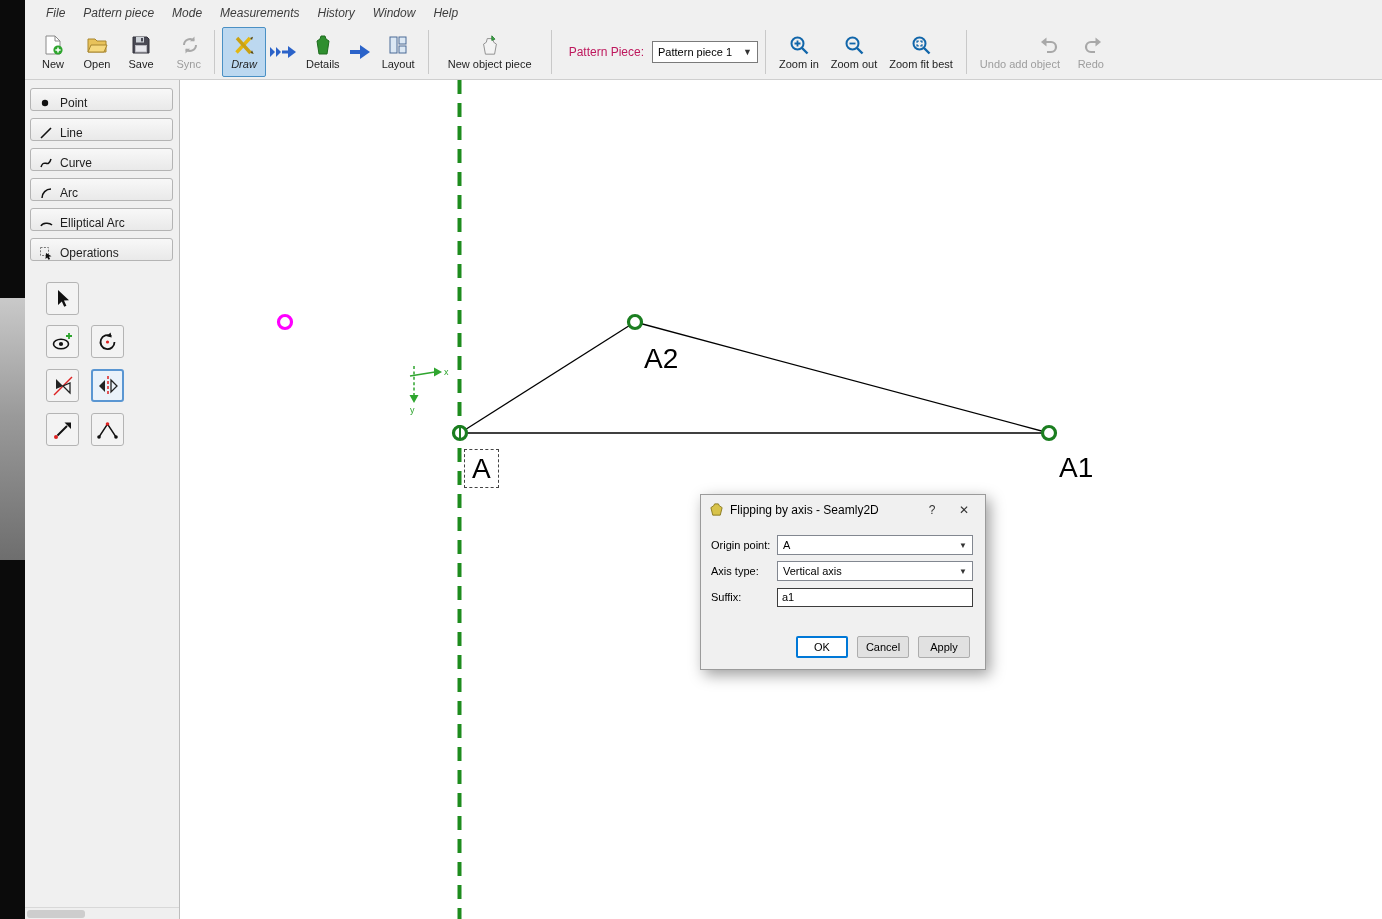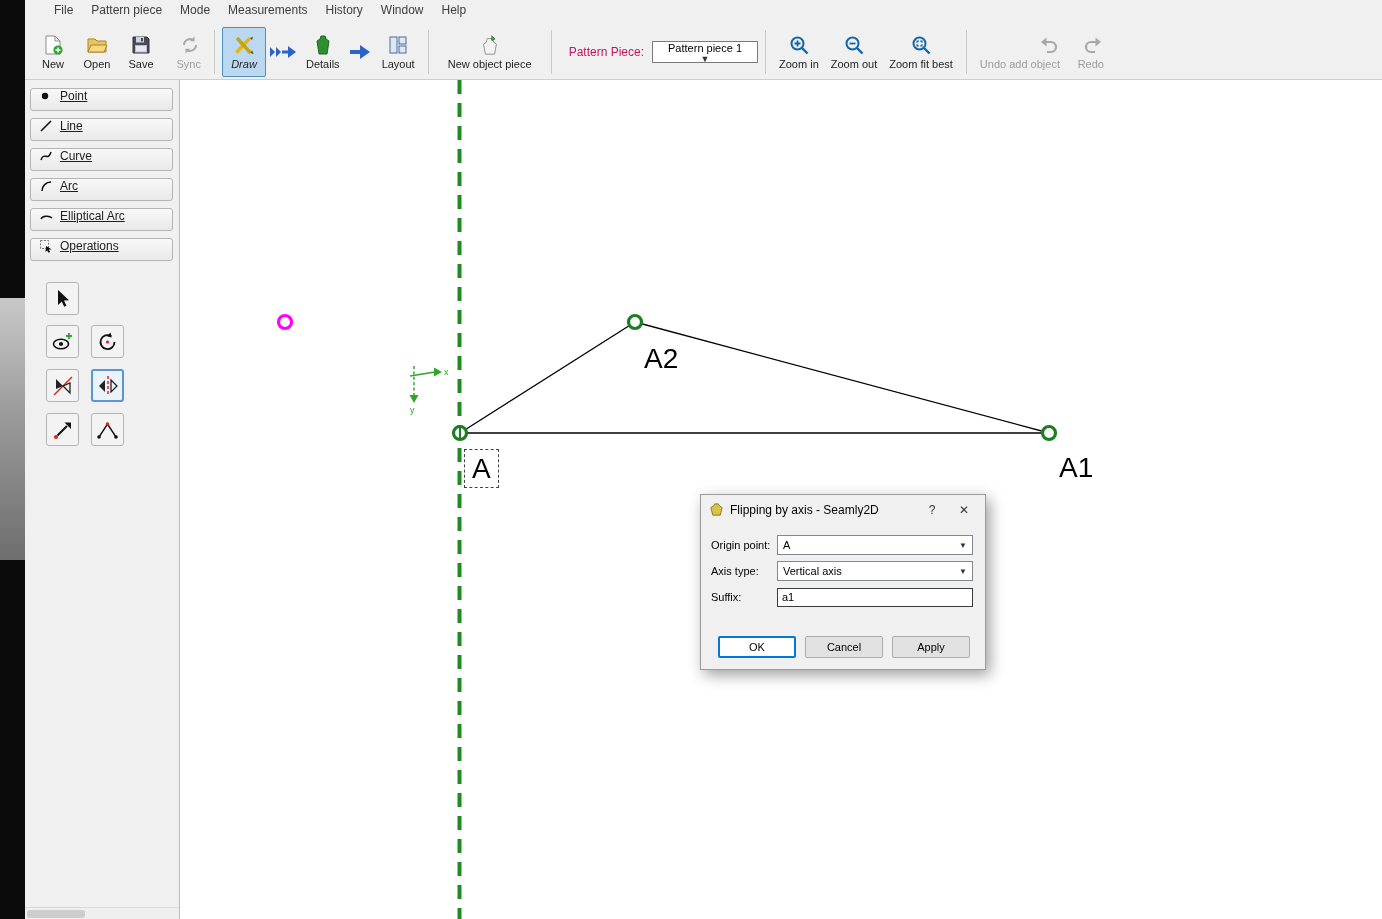--- a/index.html
+++ b/index.html
@@ -7,45 +7,45 @@
   body { font-family:"Liberation Sans", sans-serif; background:#f0f0f0; position:relative; }
 
   
   .desktop-strip { position:absolute; left:0; top:0; width:25px; height:919px; background:#0b0b0b; z-index:5; }
   .desktop-photo { position:absolute; left:0; top:298px; width:25px; height:262px;
                    background:linear-gradient(180deg,#c9c9c9 0%,#9a9a9a 45%,#6e6e6e 100%); }
 
   .app { position:absolute; left:25px; top:0; width:1357px; height:919px; background:#f0f0f0; }
 
   
-  .menubar { height:25px; display:flex; padding-left:20px; background:#f0f0f0; }
+  .menubar { height:25px; display:flex; align-items:center; padding-left:12px; background:#f0f0f0;font-style:italic; }
   .menu-item { font-size:12px; color:#3d3d3d; padding:3px 9px; cursor:default; }
 
   
   .toolbar { height:55px; display:flex; align-items:center; padding-left:6px; background:#f0f0f0;
              border-bottom:1px solid #cfcfcf; }
   .tbtn { display:flex; flex-direction:column; align-items:center; justify-content:center;
           min-width:44px; height:50px; gap:2px; font-size:11px; color:#1e1e1e; padding:2px 5px;
           border:1px solid transparent; border-radius:2px; }
   .tbtn .ticon { width:22px; height:22px; display:block; }
   .tbtn.disabled { color:#9d9d9d;align-items:flex-end; }
   .tbtn.active { background:#bcd8f0; border-color:#4a90c4;font-style:italic; }
   .tsep { width:1px; height:44px; background:#c9c9c9; margin:0 7px; flex:0 0 1px; }
   .flow-arrow { display:flex; align-items:center; margin:0 2px; }
   .pp-label { font-size:12px; color:#be185d; margin:0 8px 0 10px; }
   .combo { display:flex; align-items:center; justify-content:space-between; width:106px; height:22px;
-           background:#fff; border:1px solid #7a7a7a; font-size:11px; padding:0 5px; color:#000;flex-direction:column; }
+           background:#fff; border:1px solid #7a7a7a; font-size:11px; padding:0 5px; color:#000; }
   .combo .arrow { font-size:9px; color:#333; }
 
   
   .sidebar { position:absolute; left:0; top:80px; width:155px; height:839px; background:#f0f0f0;
              border-right:1px solid #bdbdbd; }
-  .cat-btn { position:absolute; left:5px; width:143px; height:23px; display:flex; align-items:flex-start;
+  .cat-btn { position:absolute; left:5px; width:143px; height:23px; display:flex; align-items:flex-end;
              gap:7px; padding:0 8px; background:linear-gradient(180deg,#f8f8f8,#e9e9e9);
-             border:1px solid #b4b4b4; border-radius:3px; font-size:12px; color:#1e1e1e;text-decoration:underline; }
+             border:1px solid #b4b4b4; border-radius:3px; font-size:12px; color:#1e1e1e; }
   .cat-icon { width:14px; height:14px; flex:0 0 14px; }
   .tool-btn { position:absolute; width:33px; height:33px; background:#f3f3f3; border:1px solid #b4b4b4;
               border-radius:3px; display:flex; align-items:center; justify-content:center; }
   .tool-btn svg { width:24px; height:24px; }
   .tool-btn.active { border:2px solid #5a96d2; background:#eaf2fa; }
   .toolbox-scrollbar { position:absolute; left:0; bottom:0; width:154px; height:12px; background:#efefef;
                        border-top:1px solid #d8d8d8; }
   .toolbox-scrollbar .thumb { position:absolute; left:2px; top:2px; width:58px; height:8px; background:#cdcdcd; border-radius:3px; }
 
   
@@ -62,21 +62,21 @@
                 font-size:12px; color:#333; }
   .dlg-fields { padding:8px 12px 0 10px; }
   .dlg-row { display:flex; align-items:center; height:26px; }
   .dlg-row .flabel { flex:0 0 66px; font-size:11px; color:#000; }
   .dlg-combo { flex:1; height:20px; background:#fff; border:1px solid #828790; display:flex;
                align-items:center; justify-content:space-between; padding:0 5px; font-size:11px; color:#000; }
   .dlg-combo .arrow { font-size:8px; color:#333; }
   .dlg-input { flex:1; height:19px; border:1px solid #3c3c3c; background:#fff; font-size:11px;
                padding:0 4px; font-family:"Liberation Sans",sans-serif; color:#000; }
   .dlg-footer { display:flex; justify-content:flex-end; gap:9px; padding:26px 15px 11px 0; }
-  .dlg-btn { width:78px; height:22px; font-size:11px; display:flex; align-items:center; justify-content:center;
+  .dlg-btn { width:52px; height:22px; font-size:11px; display:flex; align-items:center; justify-content:center;
              background:#e1e1e1; border:1px solid #adadad; color:#000; border-radius:2px; }
   .dlg-btn.primary { background:#ffffff; border:2px solid #0078d7; }
 </style>
 </head>
 <body>
 
 <div class="desktop-strip">
   <div class="desktop-photo"></div>
 </div>
 

